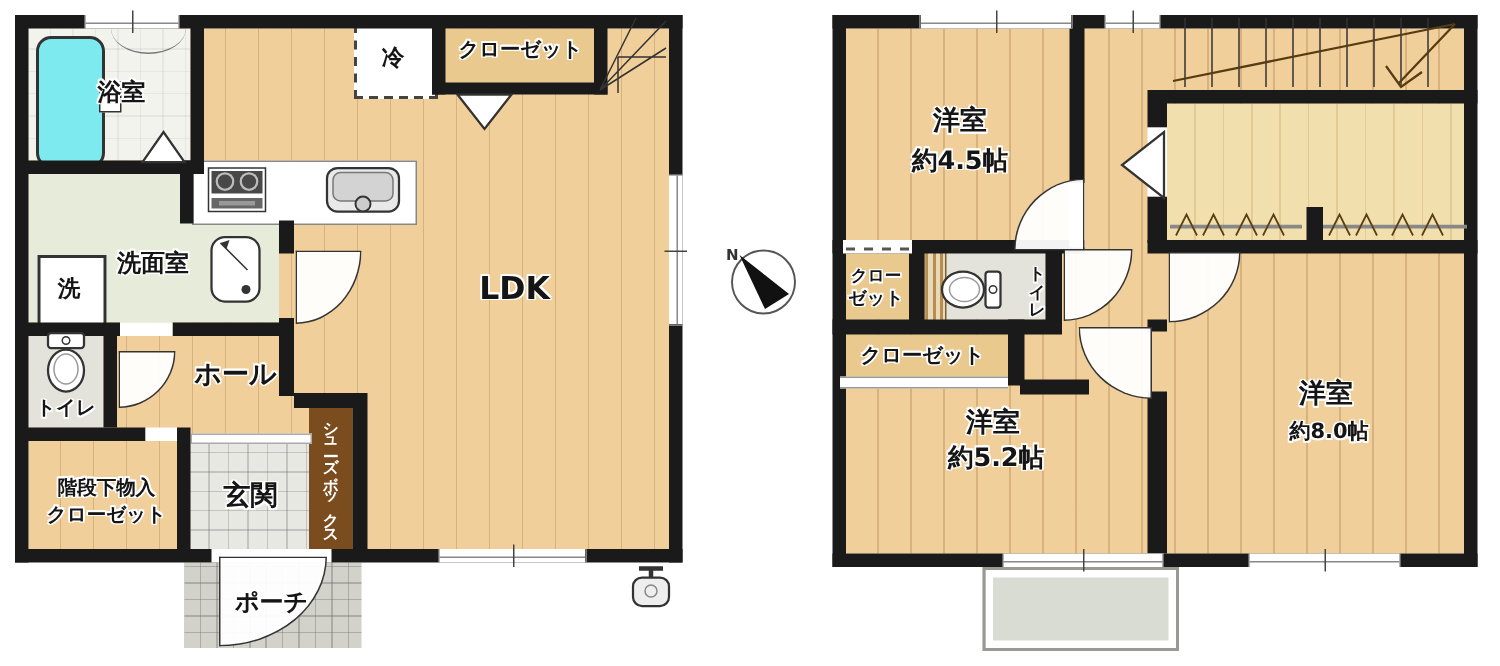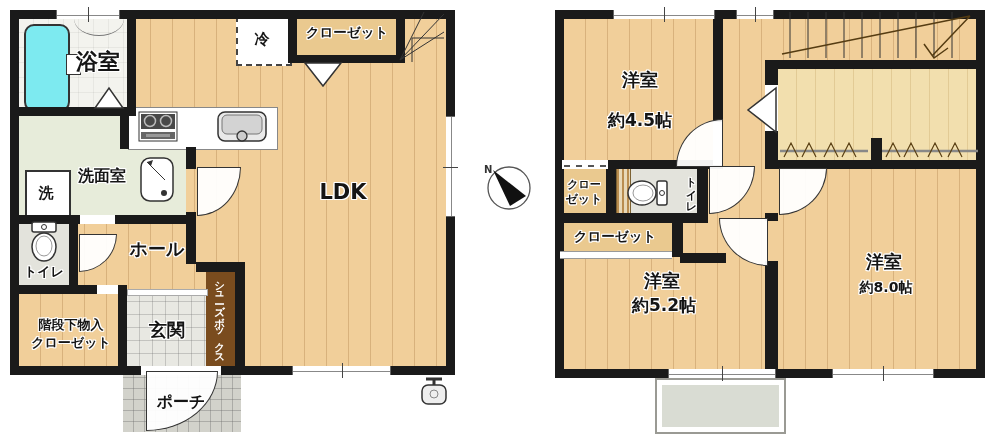--- a/index.html
+++ b/index.html
@@ -144,21 +144,21 @@
   </svg>
   <svg class="abs" style="left:398px;top:10px" width="48" height="53" viewBox="0 0 48 53">
     <path d="M2,50 L46,4 M2,50 L26,2 M2,50 L46,22 M14,28 h32 M14,28 v24" stroke="#333" fill="none"></path>
   </svg>
   <svg class="abs" style="left:416px;top:377px" width="36" height="30" viewBox="0 0 36 30">
     <rect x="6" y="8" width="24" height="19" rx="6" fill="#eee" stroke="#333" stroke-width="1.5"></rect>
     <path d="M18,8 V2 M10,2 H26" stroke="#333" stroke-width="3" fill="none"></path>
     <circle cx="18" cy="17" r="4" fill="none" stroke="#888"></circle>
   </svg>
 
-  <div class="abs lbl" style="left:98px;top:62px;font-size:22px">浴室</div>
+  <div class="abs lbl" style="left:81px;top:62px;font-size:16px">浴室</div>
   <div class="abs lbl" style="left:102px;top:176px;font-size:16px">洗面室</div>
   <div class="abs lbl" style="left:46px;top:193px;font-size:15px">洗</div>
   <div class="abs lbl" style="left:262px;top:39px;font-size:15px">冷</div>
   <div class="abs lbl" style="left:347px;top:33px;font-size:13.5px">クローゼット</div>
   <div class="abs lbl" style="left:343px;top:192px;font-size:21px">LDK</div>
   <div class="abs lbl" style="left:44px;top:272px;font-size:13px">トイレ</div>
   <div class="abs lbl" style="left:157px;top:249px;font-size:18px">ホール</div>
   <div class="abs lbl" style="left:71px;top:325px;font-size:13px">階段下物入</div>
   <div class="abs lbl" style="left:71px;top:343px;font-size:13px">クローゼット</div>
   <div class="abs lbl" style="left:167px;top:330px;font-size:18px">玄関</div>
@@ -227,21 +227,21 @@
     <rect x="6" y="2" width="24" height="10" rx="2" fill="#fff" stroke="#333" stroke-width="1.5"></rect>
     <circle cx="18" cy="7" r="2.5" fill="none" stroke="#333"></circle>
     <ellipse cx="18" cy="27" rx="12" ry="14" fill="#fff" stroke="#333" stroke-width="1.5"></ellipse>
     <ellipse cx="18" cy="26" rx="8" ry="10" fill="none" stroke="#999"></ellipse>
   </svg>
   <svg class="abs" style="left:746px;top:86px" width="32" height="48" viewBox="0 0 32 48">
     <polygon points="30,2 30,46 2,24" fill="#fff" stroke="#333" stroke-width="1.5"></polygon>
   </svg>
 
   <div class="abs lbl" style="left:640px;top:80px;font-size:18px">洋室</div>
-  <div class="abs lbl" style="left:640px;top:120px;font-size:17px">約4.5帖</div>
+  <div class="abs lbl" style="left:640px;top:107px;font-size:17px">約4.5帖</div>
   <div class="abs lbl" style="left:584px;top:184px;font-size:11px">クロー</div>
   <div class="abs lbl" style="left:584px;top:199px;font-size:12px">ゼット</div>
   <div class="abs lbl vert" style="left:690px;top:188px;font-size:11px">トイレ</div>
   <div class="abs lbl" style="left:615px;top:237px;font-size:13.5px">クローゼット</div>
   <div class="abs lbl" style="left:662px;top:281px;font-size:18px">洋室</div>
   <div class="abs lbl" style="left:664px;top:305px;font-size:17px">約5.2帖</div>
   <div class="abs lbl" style="left:884px;top:262px;font-size:18px">洋室</div>
   <div class="abs lbl" style="left:886px;top:288px;font-size:14px">約8.0帖</div>
 
 </div>

